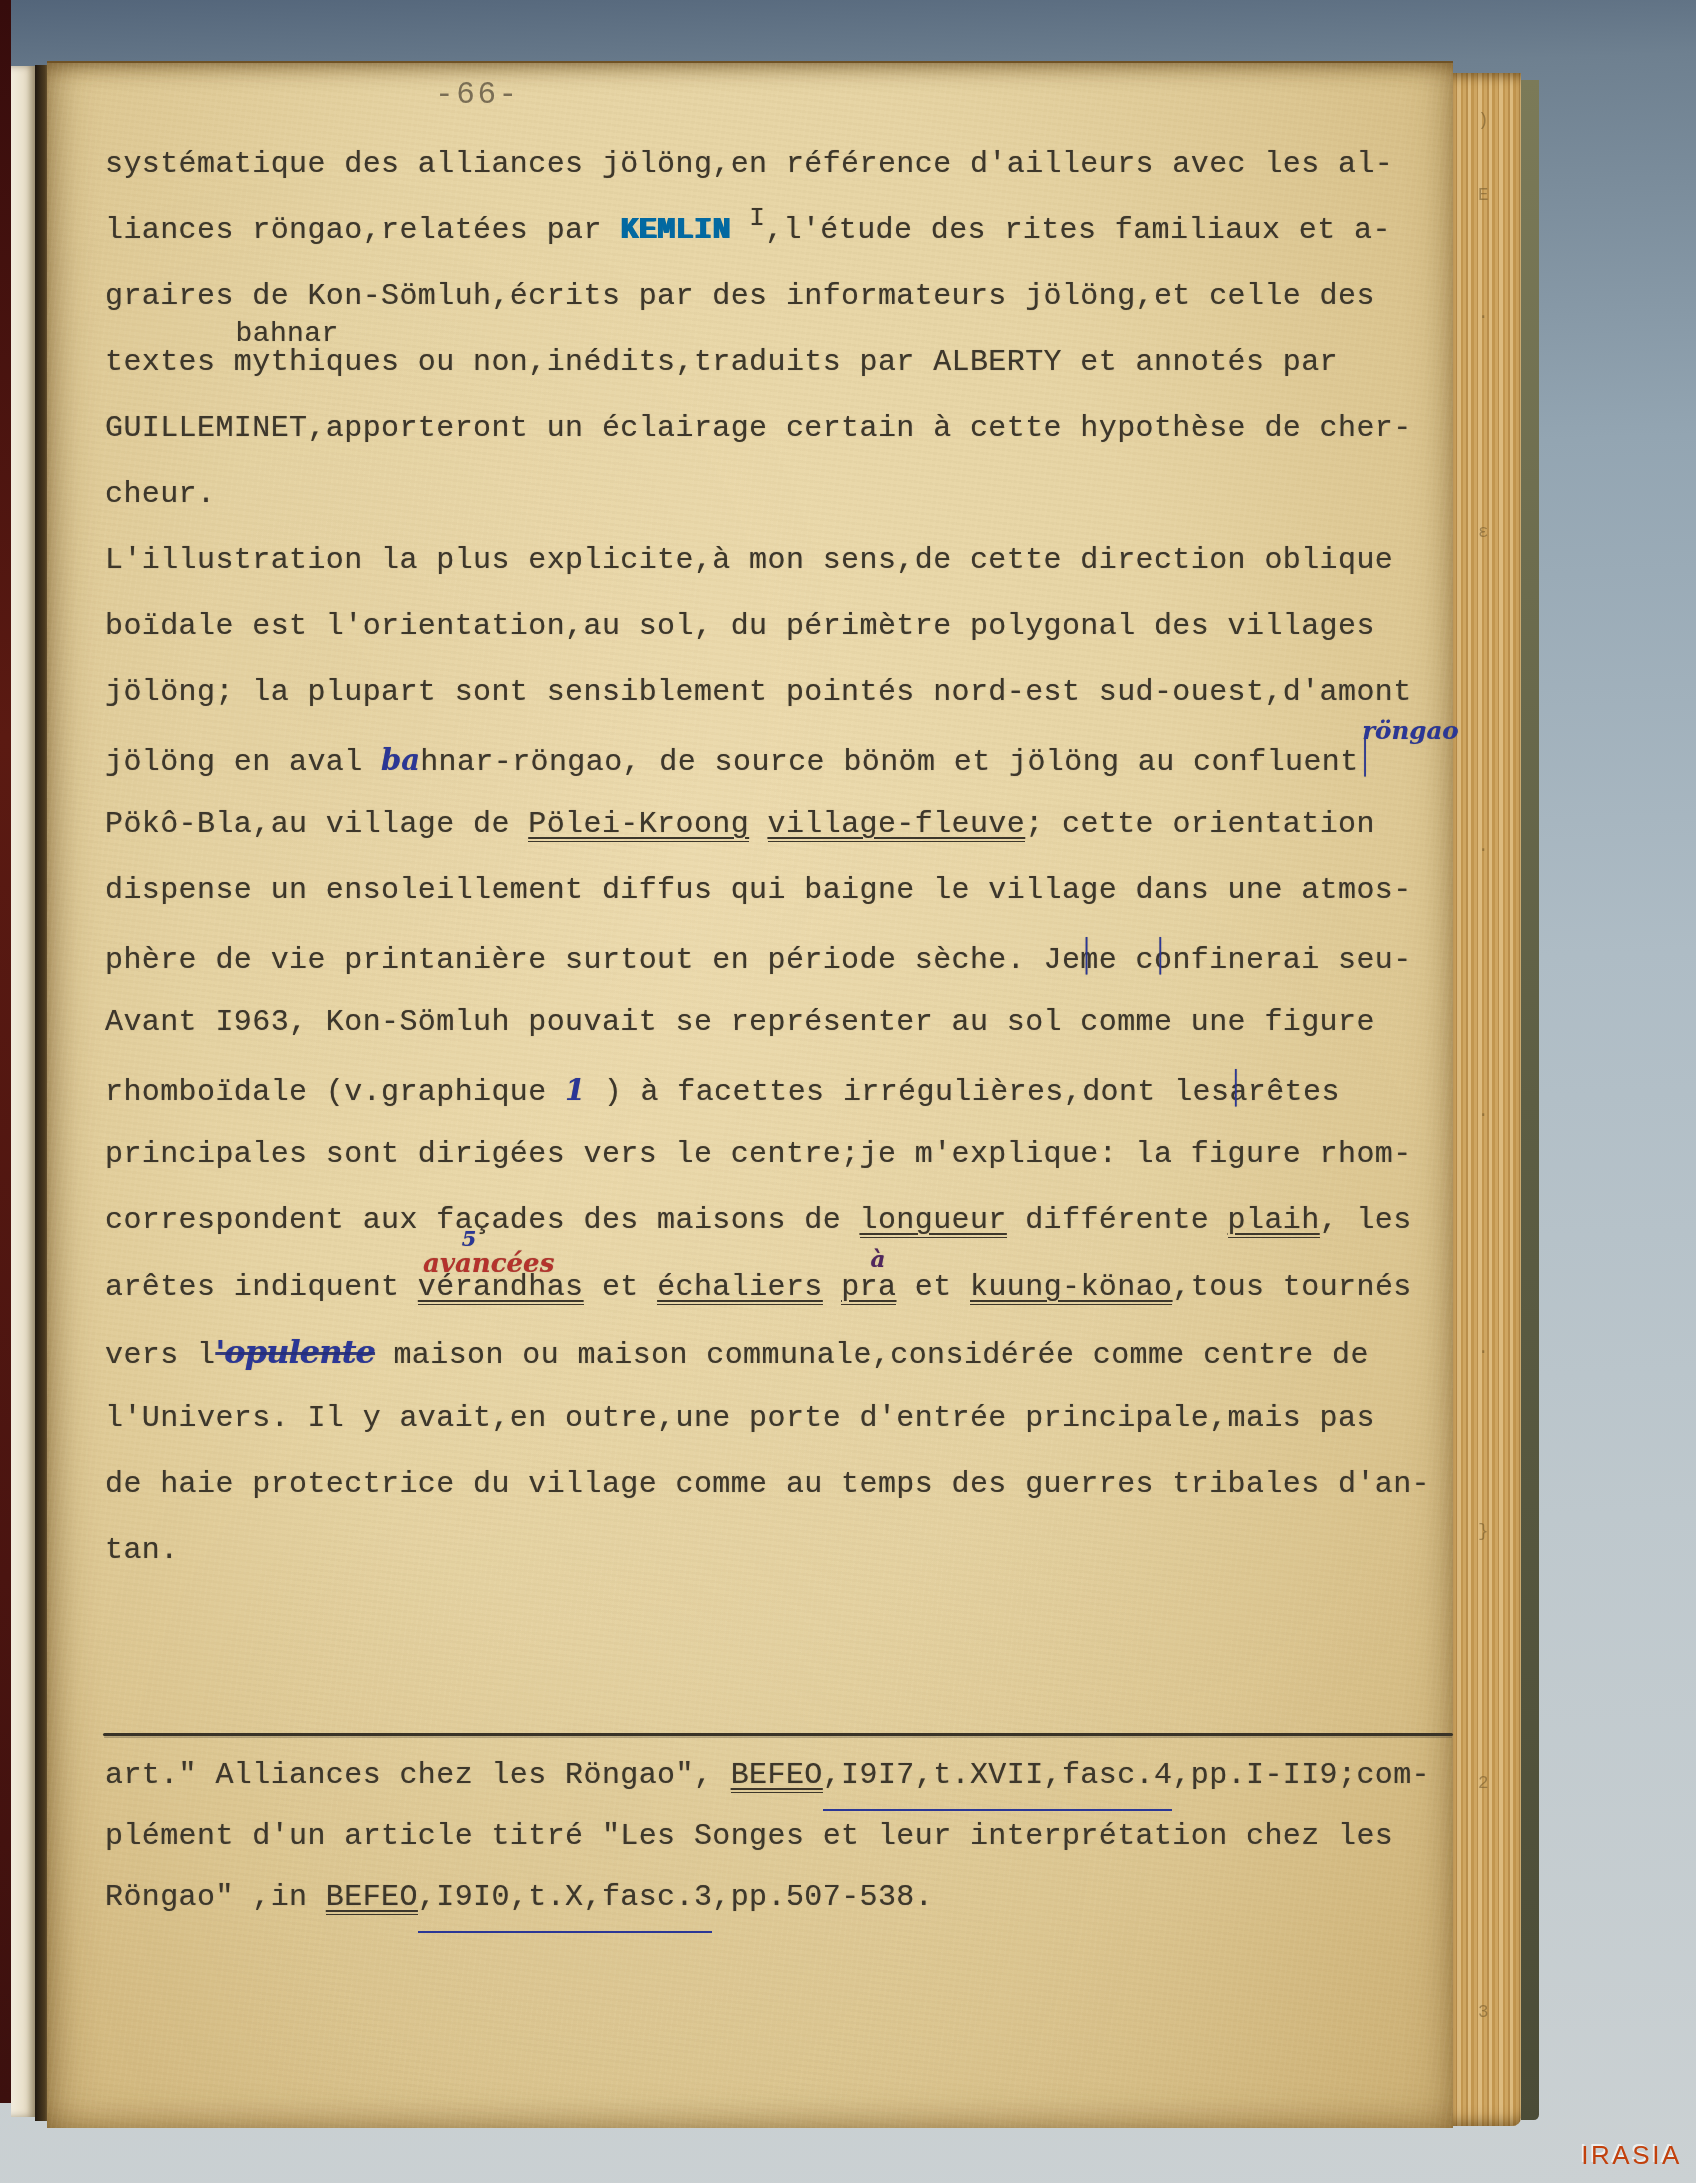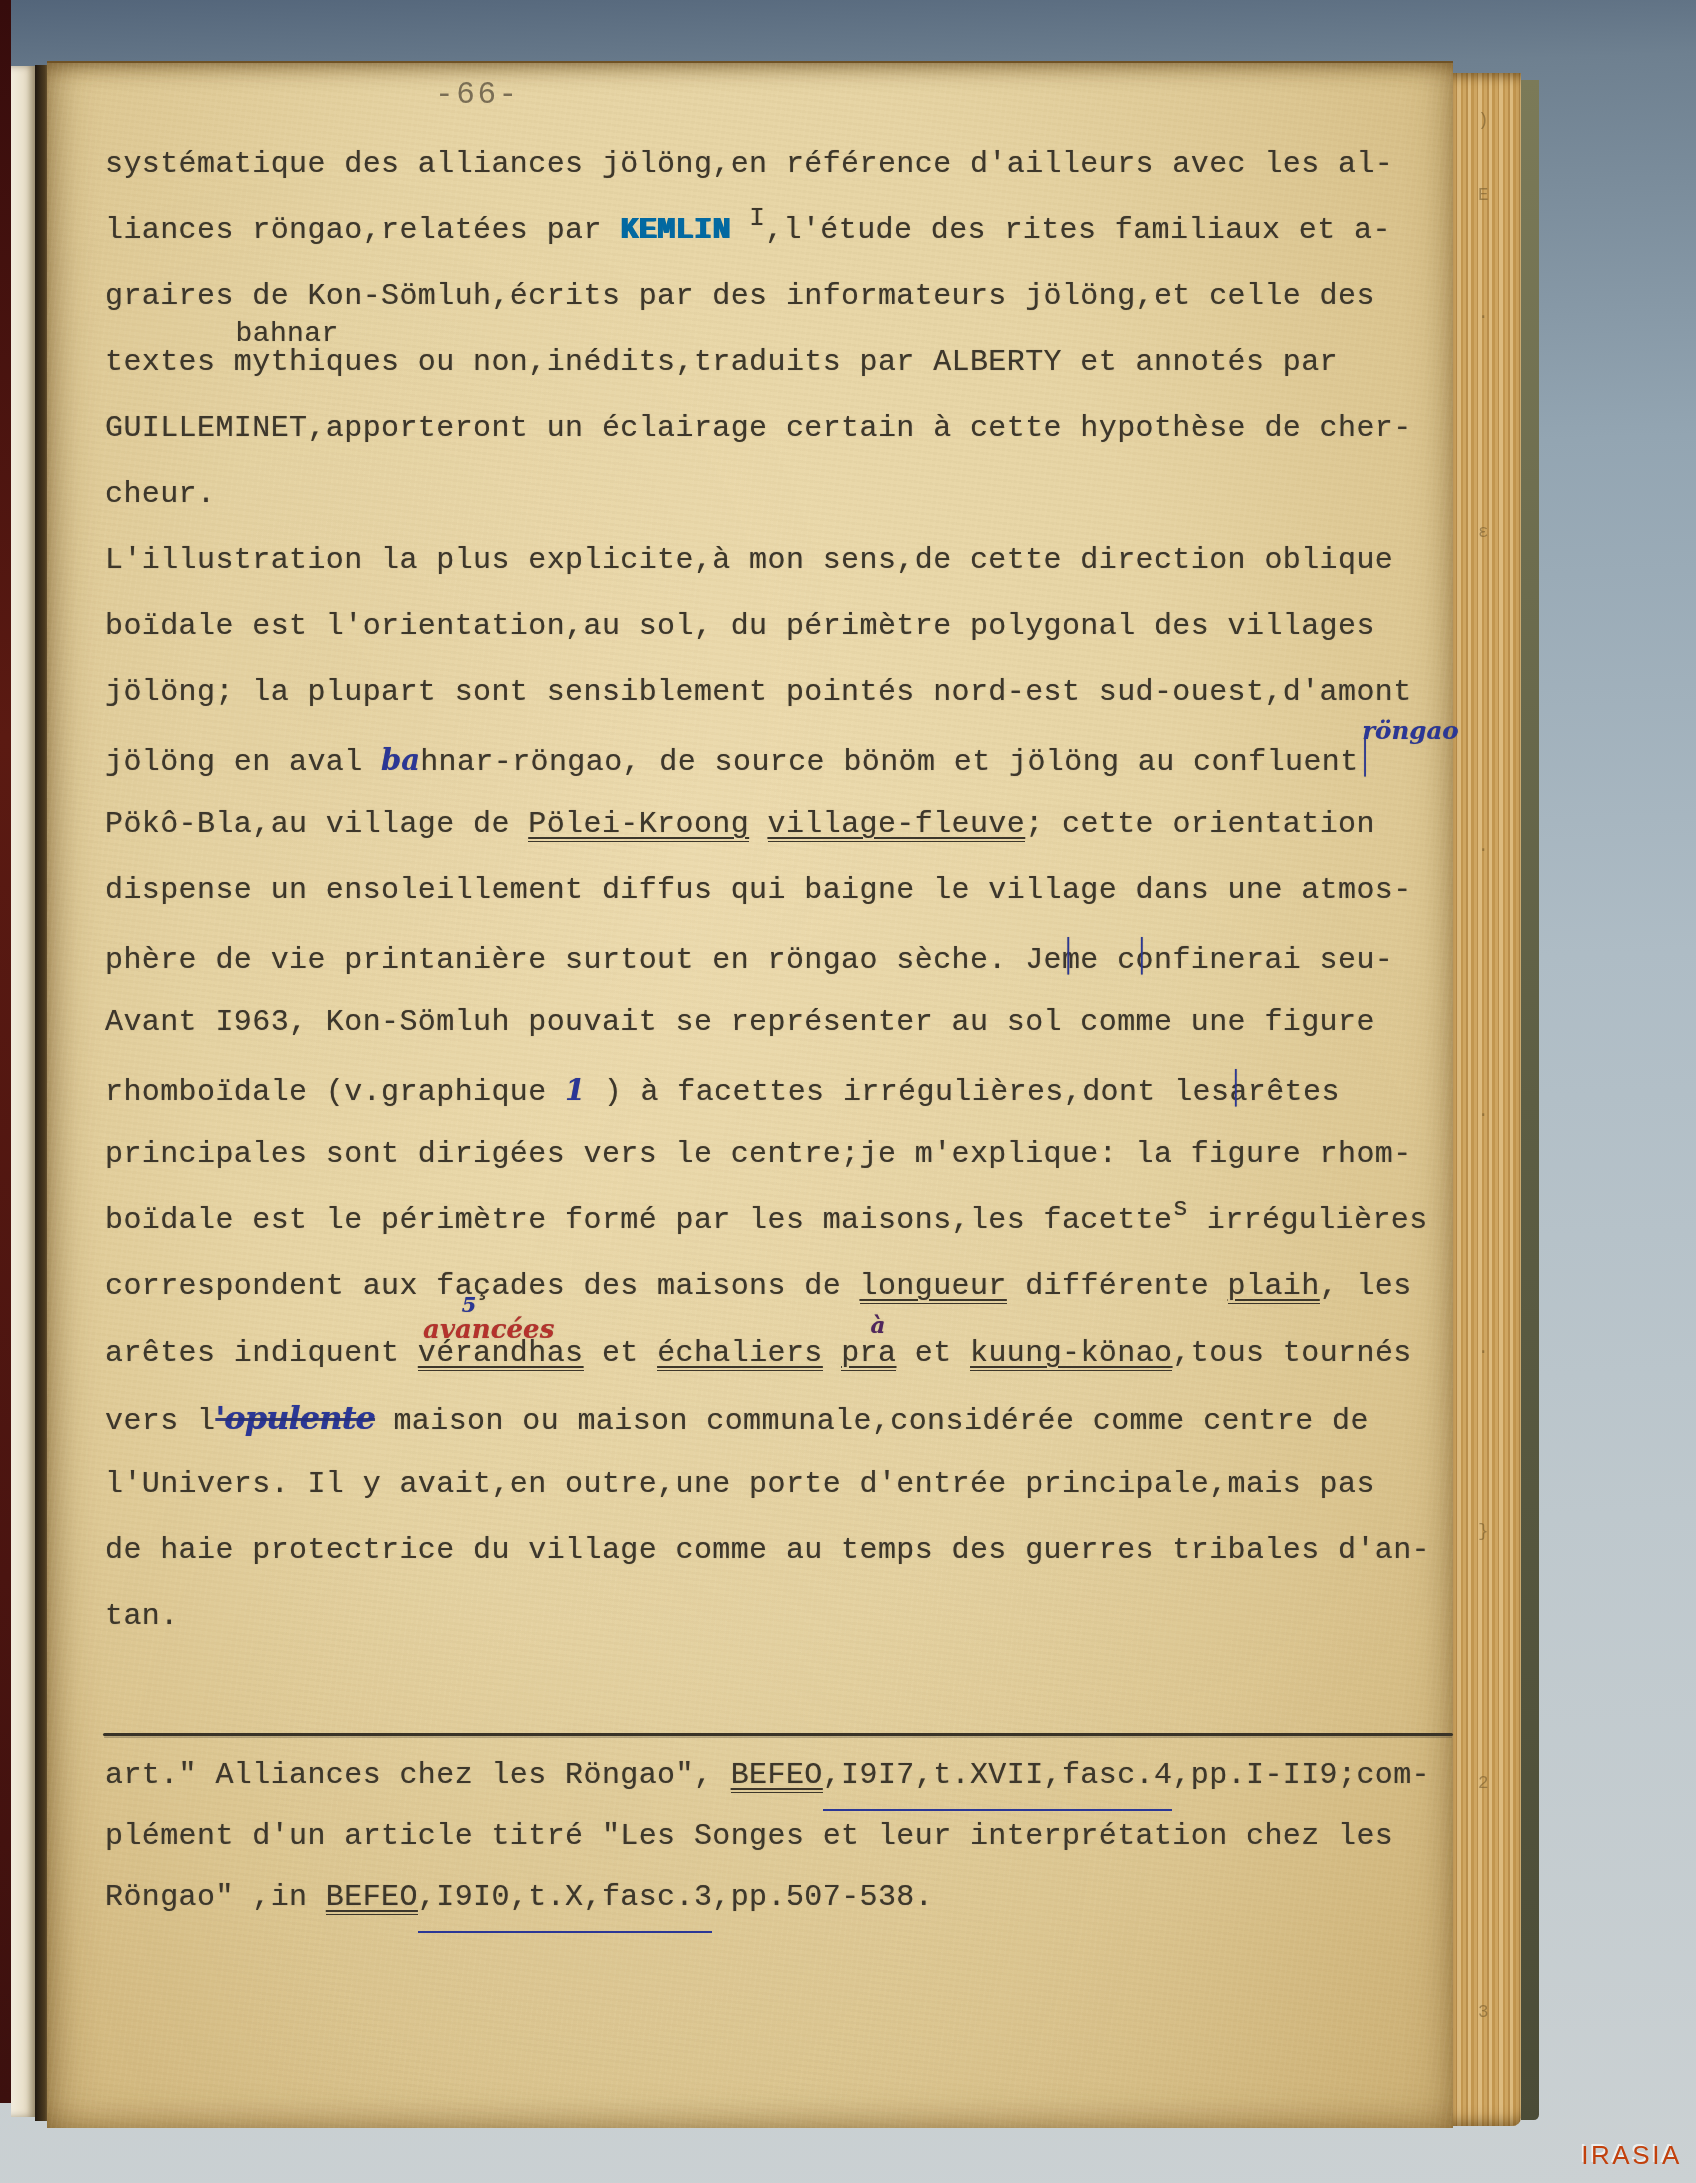--- a/index.html
+++ b/index.html
@@ -106,25 +106,24 @@
       <div class="line"><span class="tp">graires de Kon-Sömluh,écrits par des informateurs jölöng,et celle des</span></div>
       <div class="line"><span class="tp">textes </span><span class="fl fl-bahnar">bahnar</span><span class="tp">mythiques ou non,inédits,traduits par ALBERTY et annotés par</span></div>
       <div class="line"><span class="tp">GUILLEMINET,apporteront un éclairage certain à cette hypothèse de cher-</span></div>
       <div class="line"><span class="tp">cheur.</span></div>
       <div class="line"><span class="tp">L'illustration la plus explicite,à mon sens,de cette direction oblique</span></div>
       <div class="line"><span class="tp">boïdale est l'orientation,au sol, du périmètre polygonal des villages</span></div>
       <div class="line"><span class="tp">jölöng; la plupart sont sensiblement pointés nord-est sud-ouest,d'amont</span></div>
       <div class="line"><span class="tp">jölöng en aval </span><span class="hb">ba</span><span class="tp">hnar-röngao, de source bönöm et jölöng au confluent</span><span class="ins">|</span><span class="fl fl-rongao hb">röngao</span></div>
       <div class="line"><span class="tp">Pökô-Bla,au village de </span><span class="u">Pölei-Kroong</span><span class="tp"> </span><span class="u">village-fleuve</span><span class="tp">; cette orientation</span></div>
       <div class="line"><span class="tp">dispense un ensoleillement diffus qui baigne le village dans une atmos-</span></div>
-      <div class="line"><span class="tp">phère de vie printanière surtout en röngao sèche. Je</span><span class="ins">|</span><span class="tp">me c</span><span class="ins">|</span><span class="tp">onfinerai seu-</span></div>
+      <div class="line"><span class="tp">phère de vie printanière surtout en période sèche. Je</span><span class="ins">|</span><span class="tp">me c</span><span class="ins">|</span><span class="tp">onfinerai seu-</span></div>
       <div class="line"><span class="tp">Avant I963, Kon-Sömluh pouvait se représenter au sol comme une figure</span></div>
       <div class="line"><span class="tp">rhomboïdale (v.graphique </span><span class="hb">1</span><span class="tp"> ) à facettes irrégulières,dont les</span><span class="ins">|</span><span class="tp">arêtes</span></div>
       <div class="line"><span class="tp">principales sont dirigées vers le centre;je m'explique: la figure rhom-</span></div>
-      <div class="line"><span class="tp">boïdale est le périmètre formé par les maisons,les facette</span><span class="sup">s</span><span class="tp"> irrégulières</span></div>
       <div class="line"><span class="tp">correspondent aux façades des maisons de </span><span class="u">longueur</span><span class="tp"> différente </span><span class="u">plaih</span><span class="tp">, les</span></div>
       <div class="line"><span class="tp">arêtes indiquent </span><span class="fl fl-5 hb">5</span><span class="fl fl-av hr">avancées</span><span class="u">vérandhas</span><span class="tp"> et </span><span class="u">échaliers</span><span class="tp"> </span><span class="u">pra</span><span class="fl fl-a hp">à</span><span class="tp"> et </span><span class="u">kuung-könao</span><span class="tp">,tous tournés</span></div>
       <div class="line"><span class="tp">vers l</span><span class="hbo">'opulente</span><span class="tp"> maison ou maison communale,considérée comme centre de</span></div>
       <div class="line"><span class="tp">l'Univers. Il y avait,en outre,une porte d'entrée principale,mais pas</span></div>
       <div class="line"><span class="tp">de haie protectrice du village comme au temps des guerres tribales d'an-</span></div>
       <div class="line"><span class="tp">tan.</span></div>
     </div>
 
   <div class="footnote-rule"></div>
   <div class="footblock">

